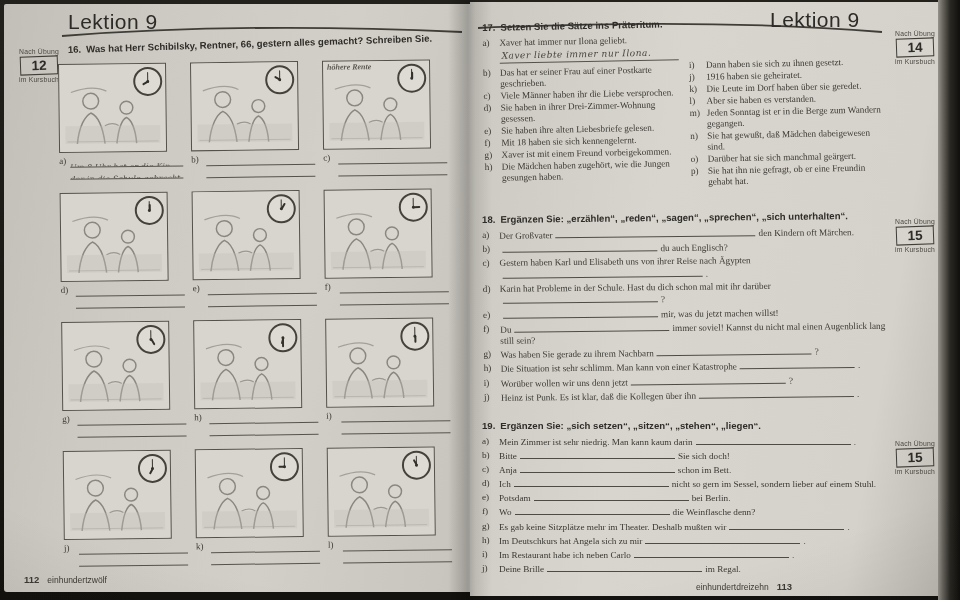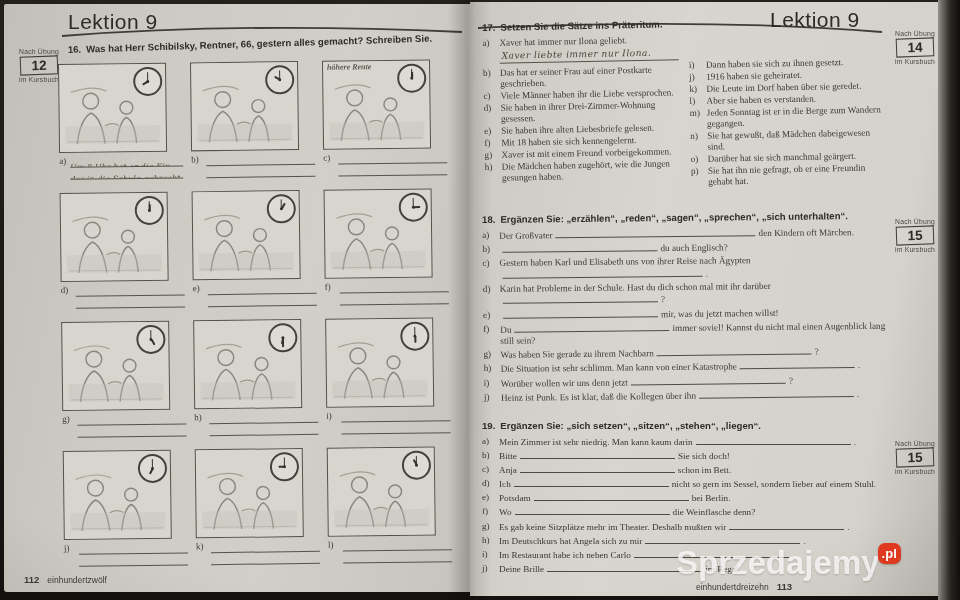--- a/index.html
+++ b/index.html
@@ -663,16 +663,13 @@
     </div>
 
     <div class="footer fr">
       <span class="pgword">einhundertdreizehn</span><span class="pgnum">113</span>
     </div>
   </div>
 
   <div class="spine"></div>
   <div class="edge"></div>
 
-  <div class="watermark">
-    <span class="wm-text">Sprzedajemy</span><span class="wm-badge">.pl</span>
-  </div>
 </div>
 
 </body></html>

